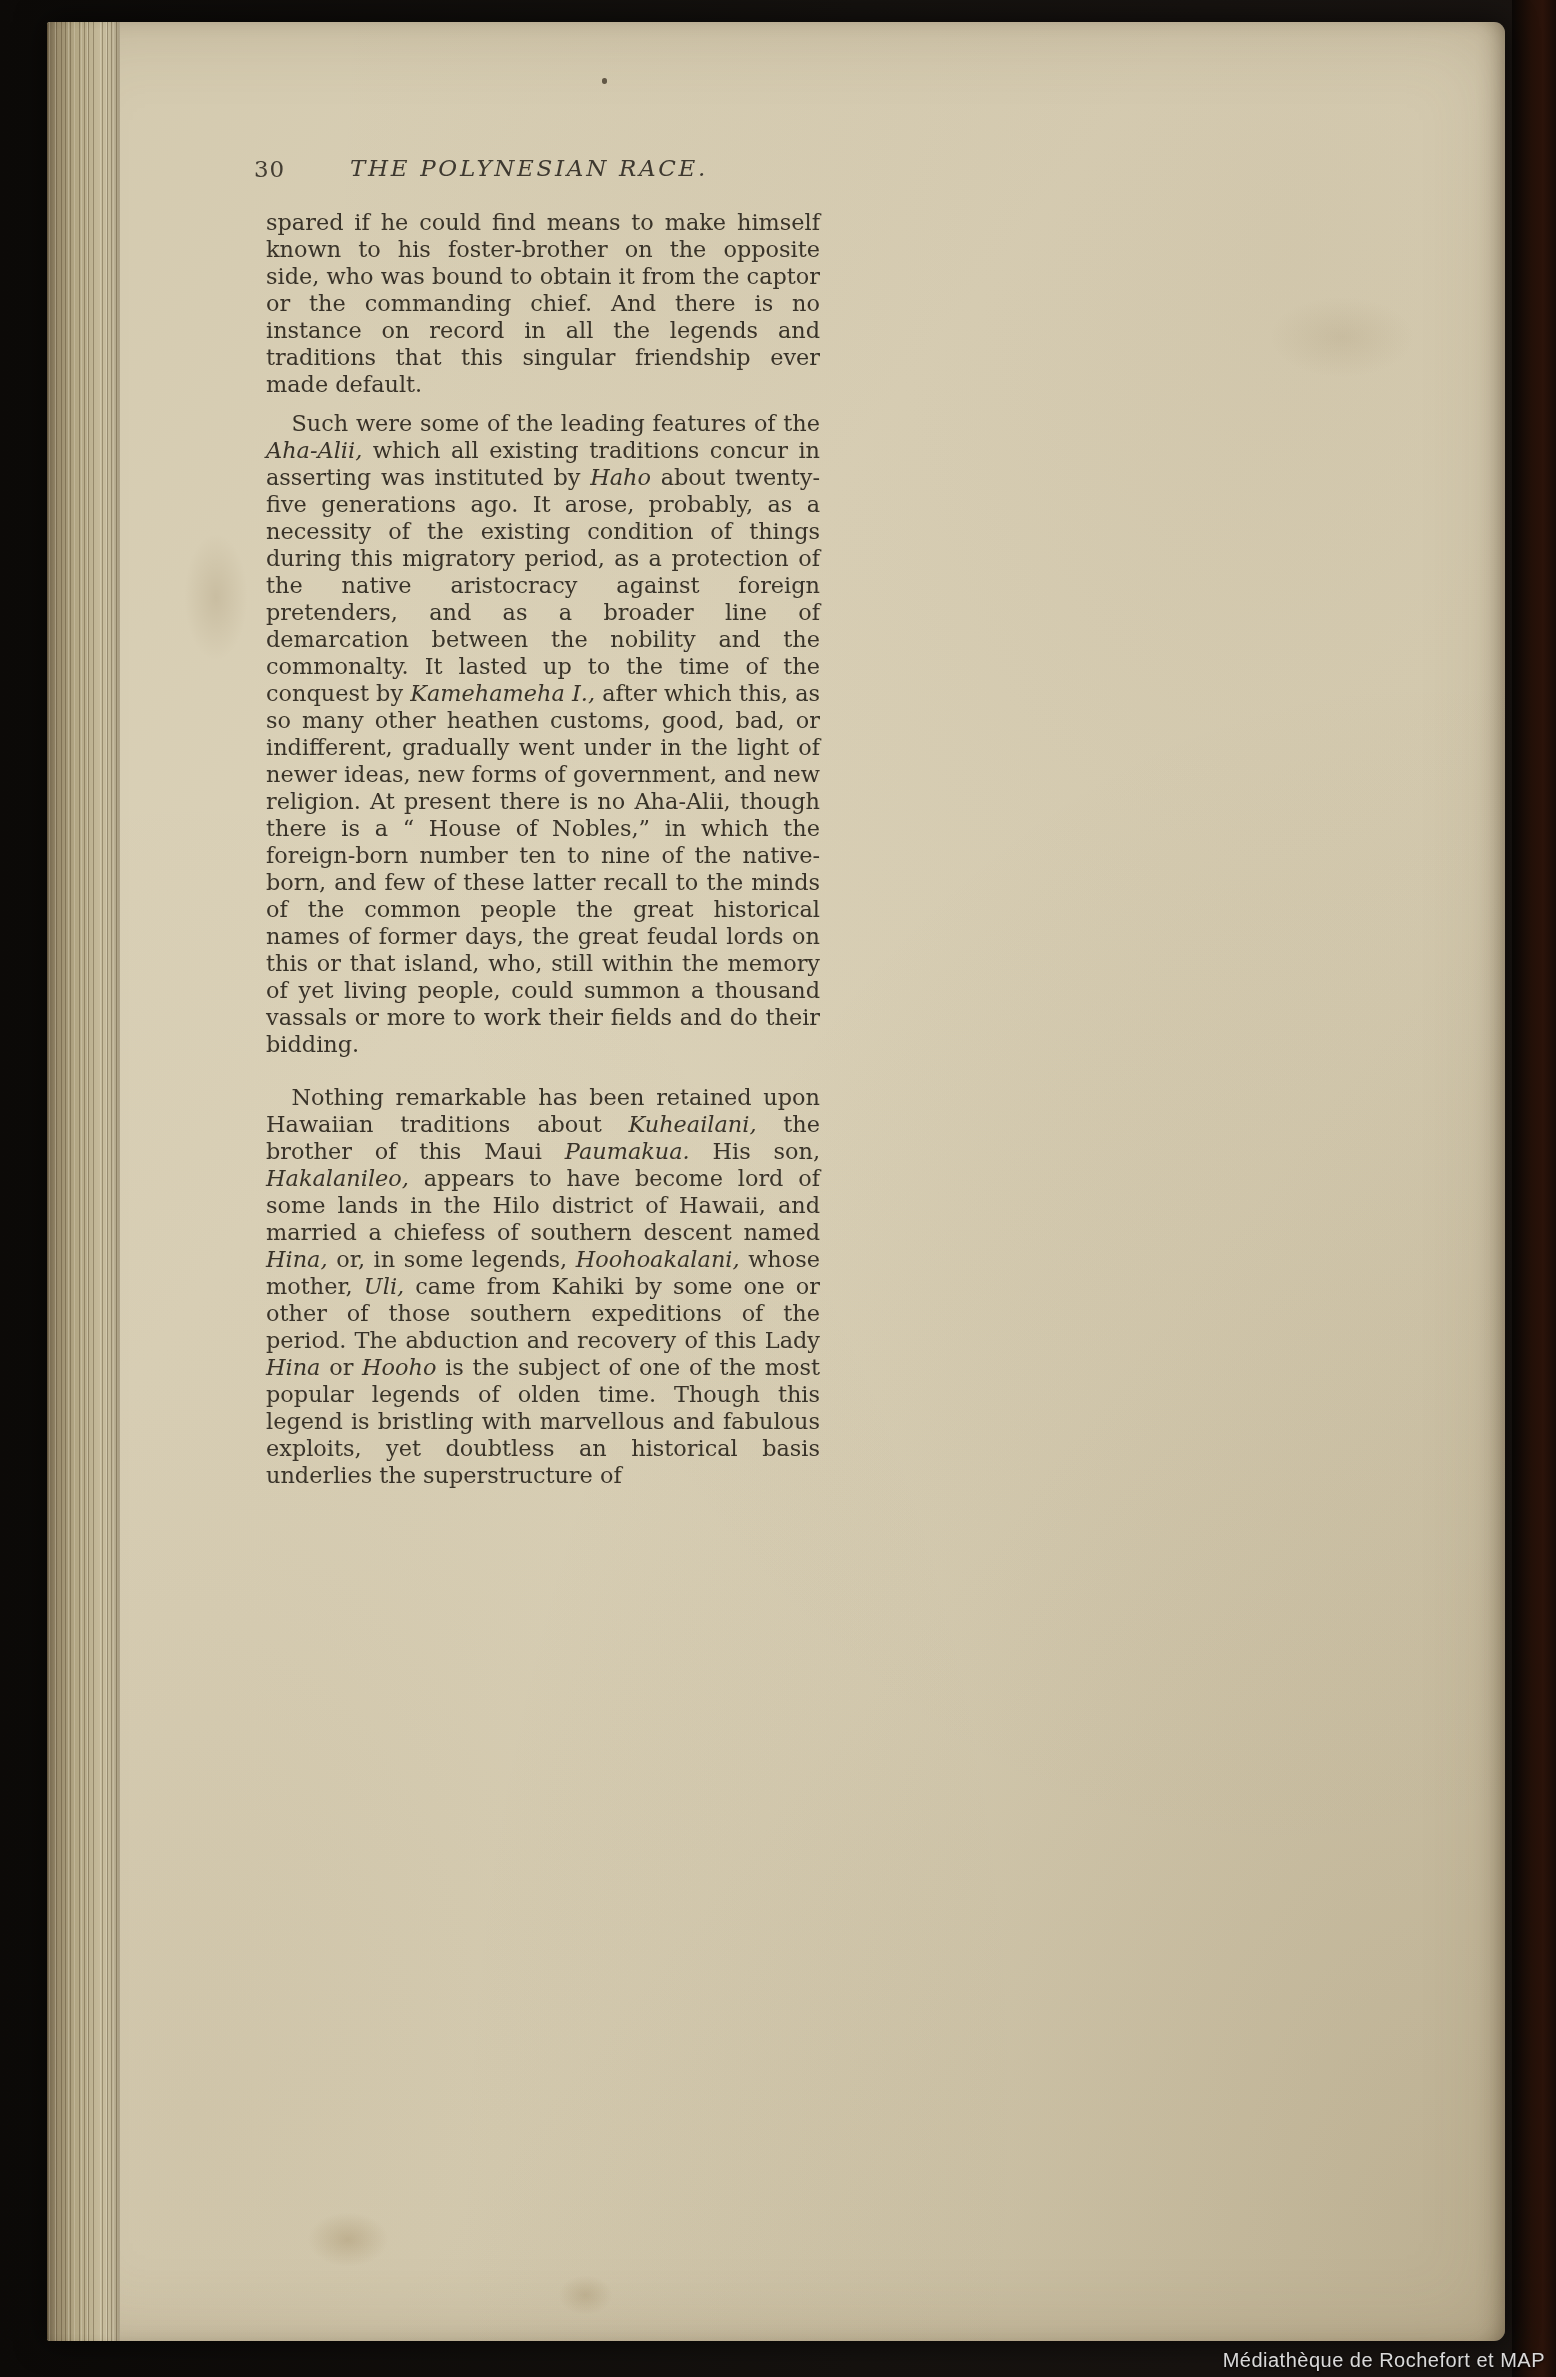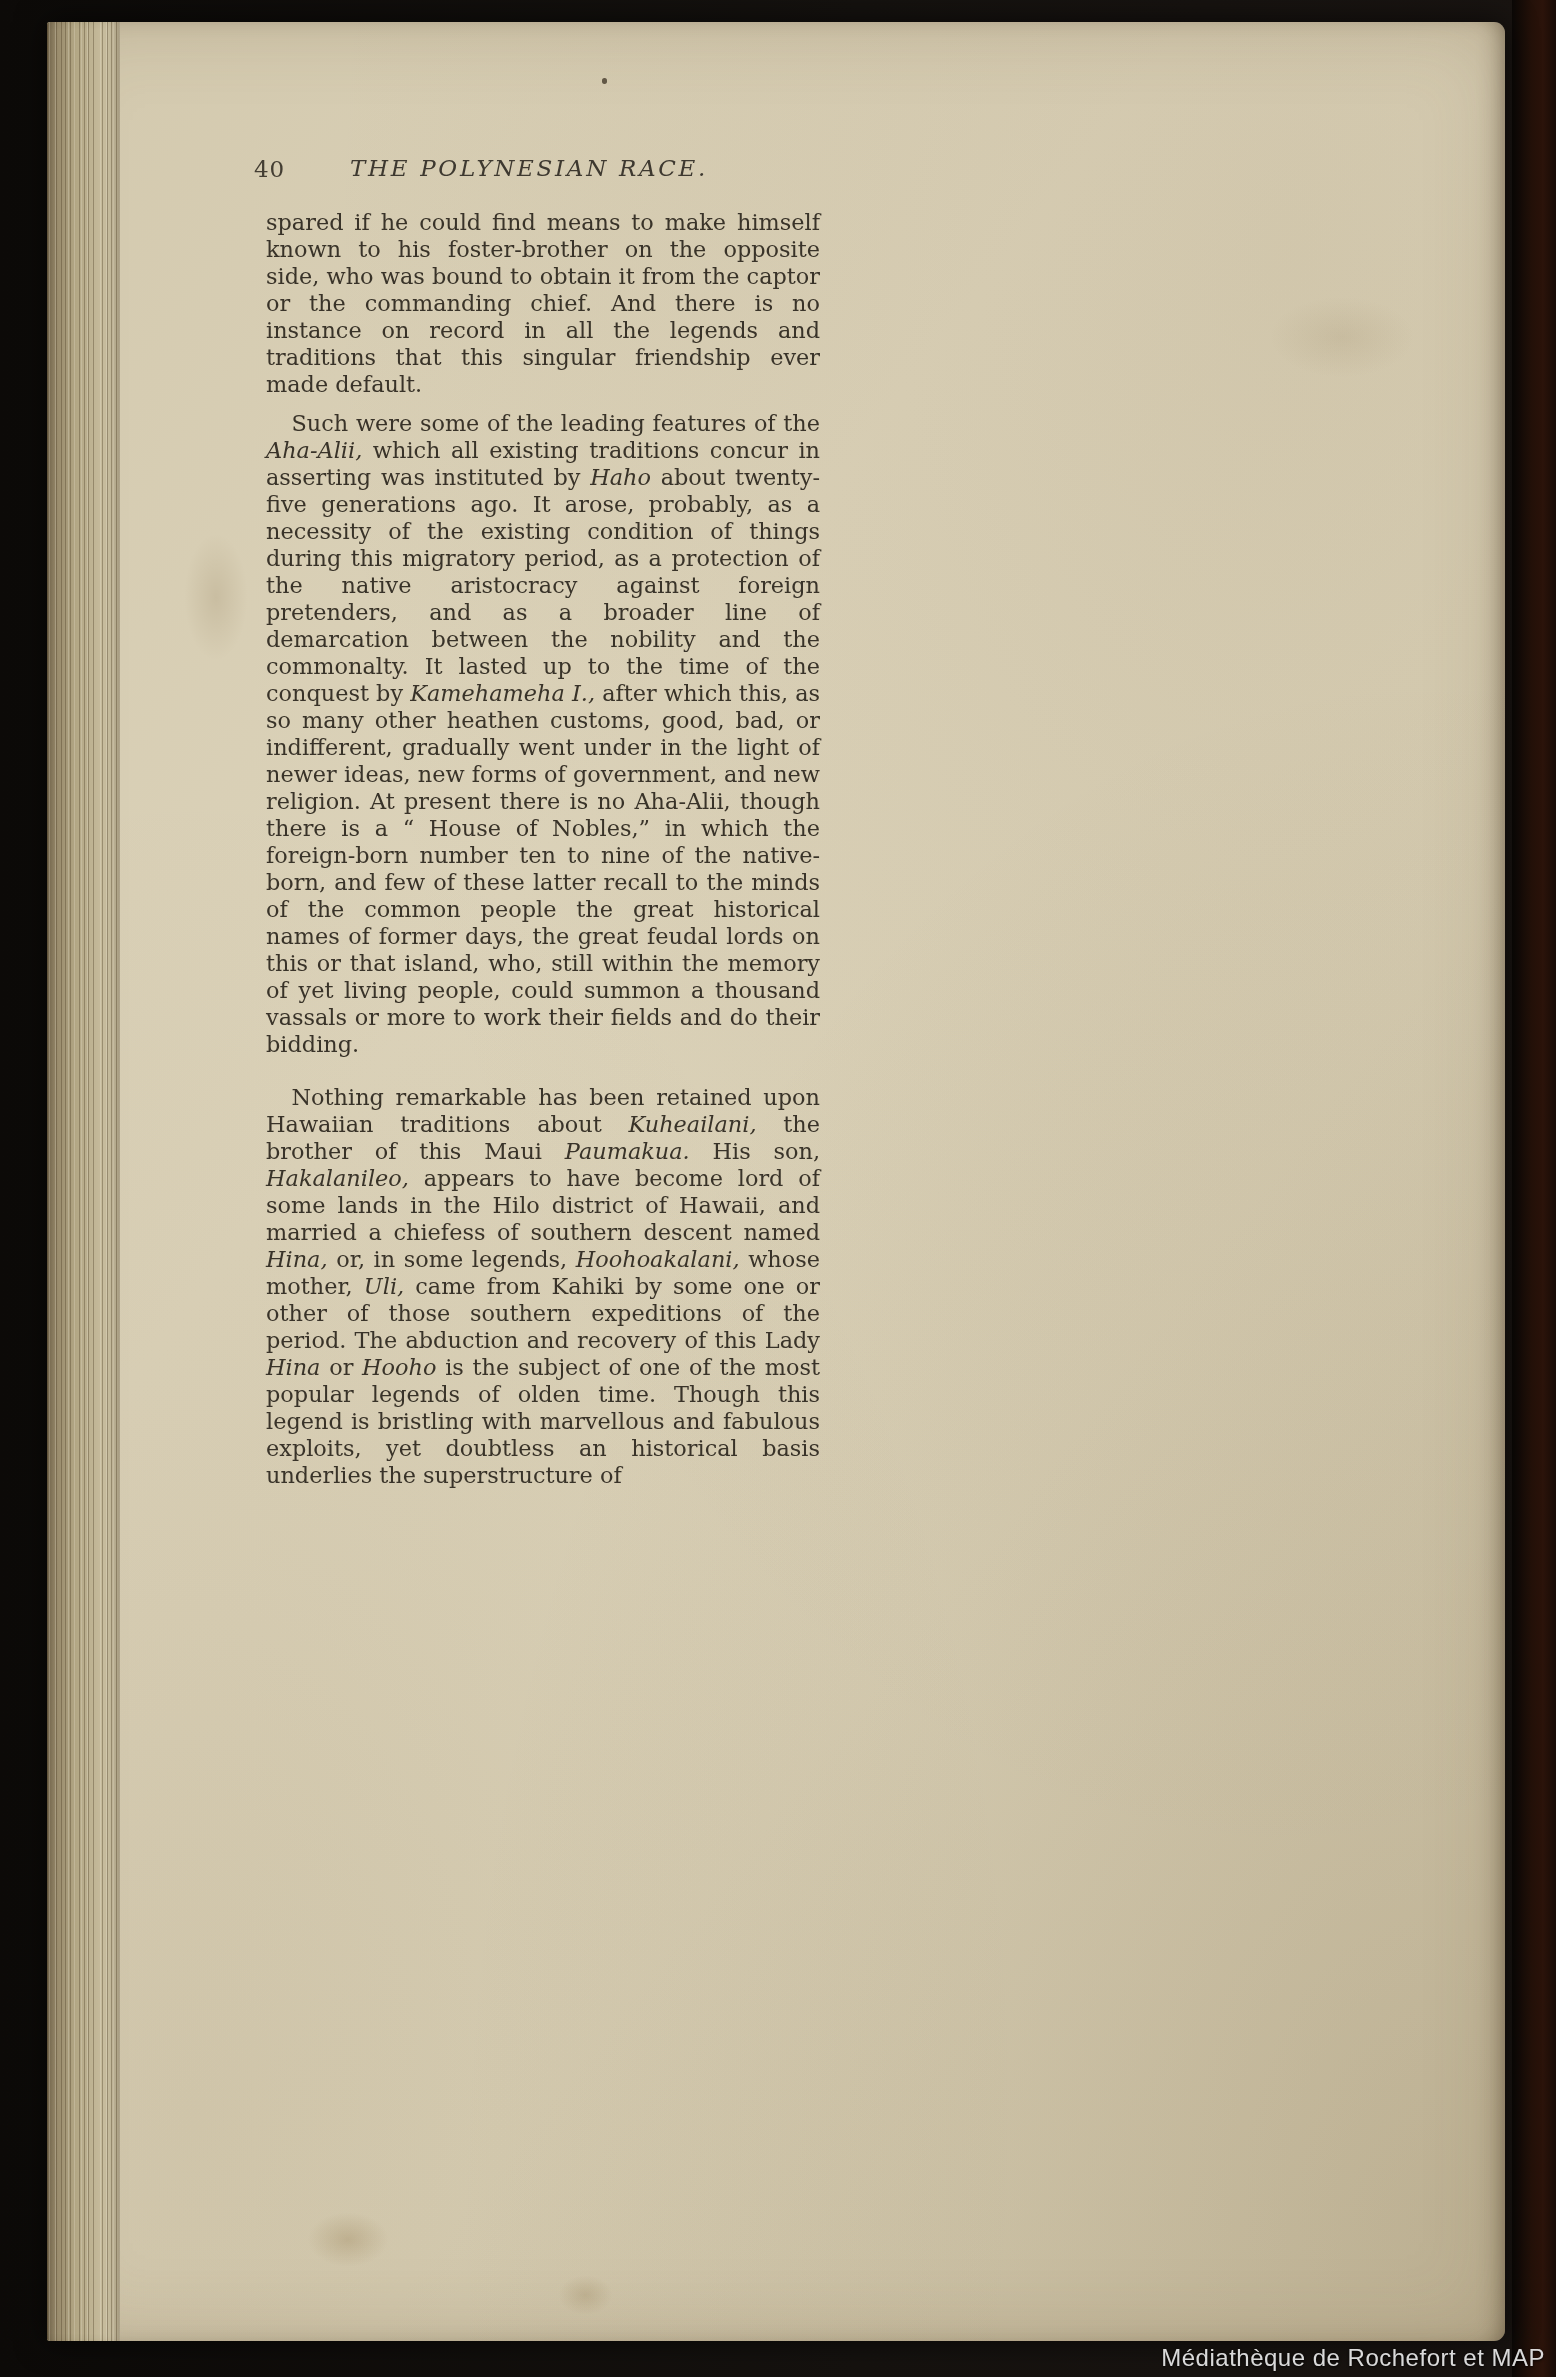--- a/index.html
+++ b/index.html
@@ -110,21 +110,21 @@
   .text-block .para.indent { text-indent: 25.5px; }
   .text-block .para.gap { margin-top: 25.5px; }
   .text-block i { }
 
   
   .watermark {
     position: absolute;
     right: 11px;
     bottom: 5.5px;
     font-family: "Liberation Sans", sans-serif;
-    font-size: 24px;
+    font-size: 20px;
     color: rgba(236,236,236,0.92);
     text-shadow: 0 0.9px 2.7px rgba(0,0,0,0.9);
     letter-spacing: 0.5px;
   }
 </style>
 </head>
 <body>
 
 <div class="scene">
 
@@ -134,21 +134,21 @@
     <div class="stain s1"></div>
     <div class="stain s2"></div>
     <div class="stain s3"></div>
     <div class="stain s4"></div>
   </div>
 
   <div class="edge-stack"></div>
 
   <div class="speck"></div>
 
-  <div class="page-number">40</div>
+  <div class="page-number">30</div>
 
   <div class="running-header">THE POLYNESIAN RACE.</div>
 
   <div class="text-block">
       <p class="para"><span>spared if he could find means to make himself known to his foster-brother on the opposite side, who was bound to obtain it from the captor or the commanding chief. And there is no instance on record in all the legends and traditions that this singular friendship ever made default.</span></p>
       <p class="para indent"><span>Such were some of the leading features of the </span><i>Aha-Alii,</i><span> which all existing traditions concur in asserting was instituted by </span><i>Haho</i><span> about twenty-five generations ago. It arose, probably, as a necessity of the existing condition of things during this migratory period, as a protection of the native aristocracy against foreign pretenders, and as a broader line of demarcation between the nobility and the commonalty. It lasted up to the time of the conquest by </span><i>Kamehameha I.,</i><span> after which this, as so many other heathen customs, good, bad, or indifferent, gradually went under in the light of newer ideas, new forms of government, and new religion. At present there is no Aha-Alii, though there is a “ House of Nobles,” in which the foreign-born number ten to nine of the native-born, and few of these latter recall to the minds of the common people the great historical names of former days, the great feudal lords on this or that island, who, still within the memory of yet living people, could summon a thousand vassals or more to work their fields and do their bidding.</span></p>
       <p class="para indent gap"><span>Nothing remarkable has been retained upon Hawaiian traditions about </span><i>Kuheailani,</i><span> the brother of this Maui </span><i>Paumakua.</i><span> His son, </span><i>Hakalanileo,</i><span> appears to have become lord of some lands in the Hilo district of Hawaii, and married a chiefess of southern descent named </span><i>Hina,</i><span> or, in some legends, </span><i>Hoohoakalani,</i><span> whose mother, </span><i>Uli,</i><span> came from Kahiki by some one or other of those southern expeditions of the period. The abduction and recovery of this Lady </span><i>Hina</i><span> or </span><i>Hooho</i><span> is the subject of one of the most popular legends of olden time. Though this legend is bristling with marvellous and fabulous exploits, yet doubtless an historical basis underlies the superstructure of</span></p>
     </div>
 
   <div class="watermark">Médiathèque de Rochefort et MAP</div>

